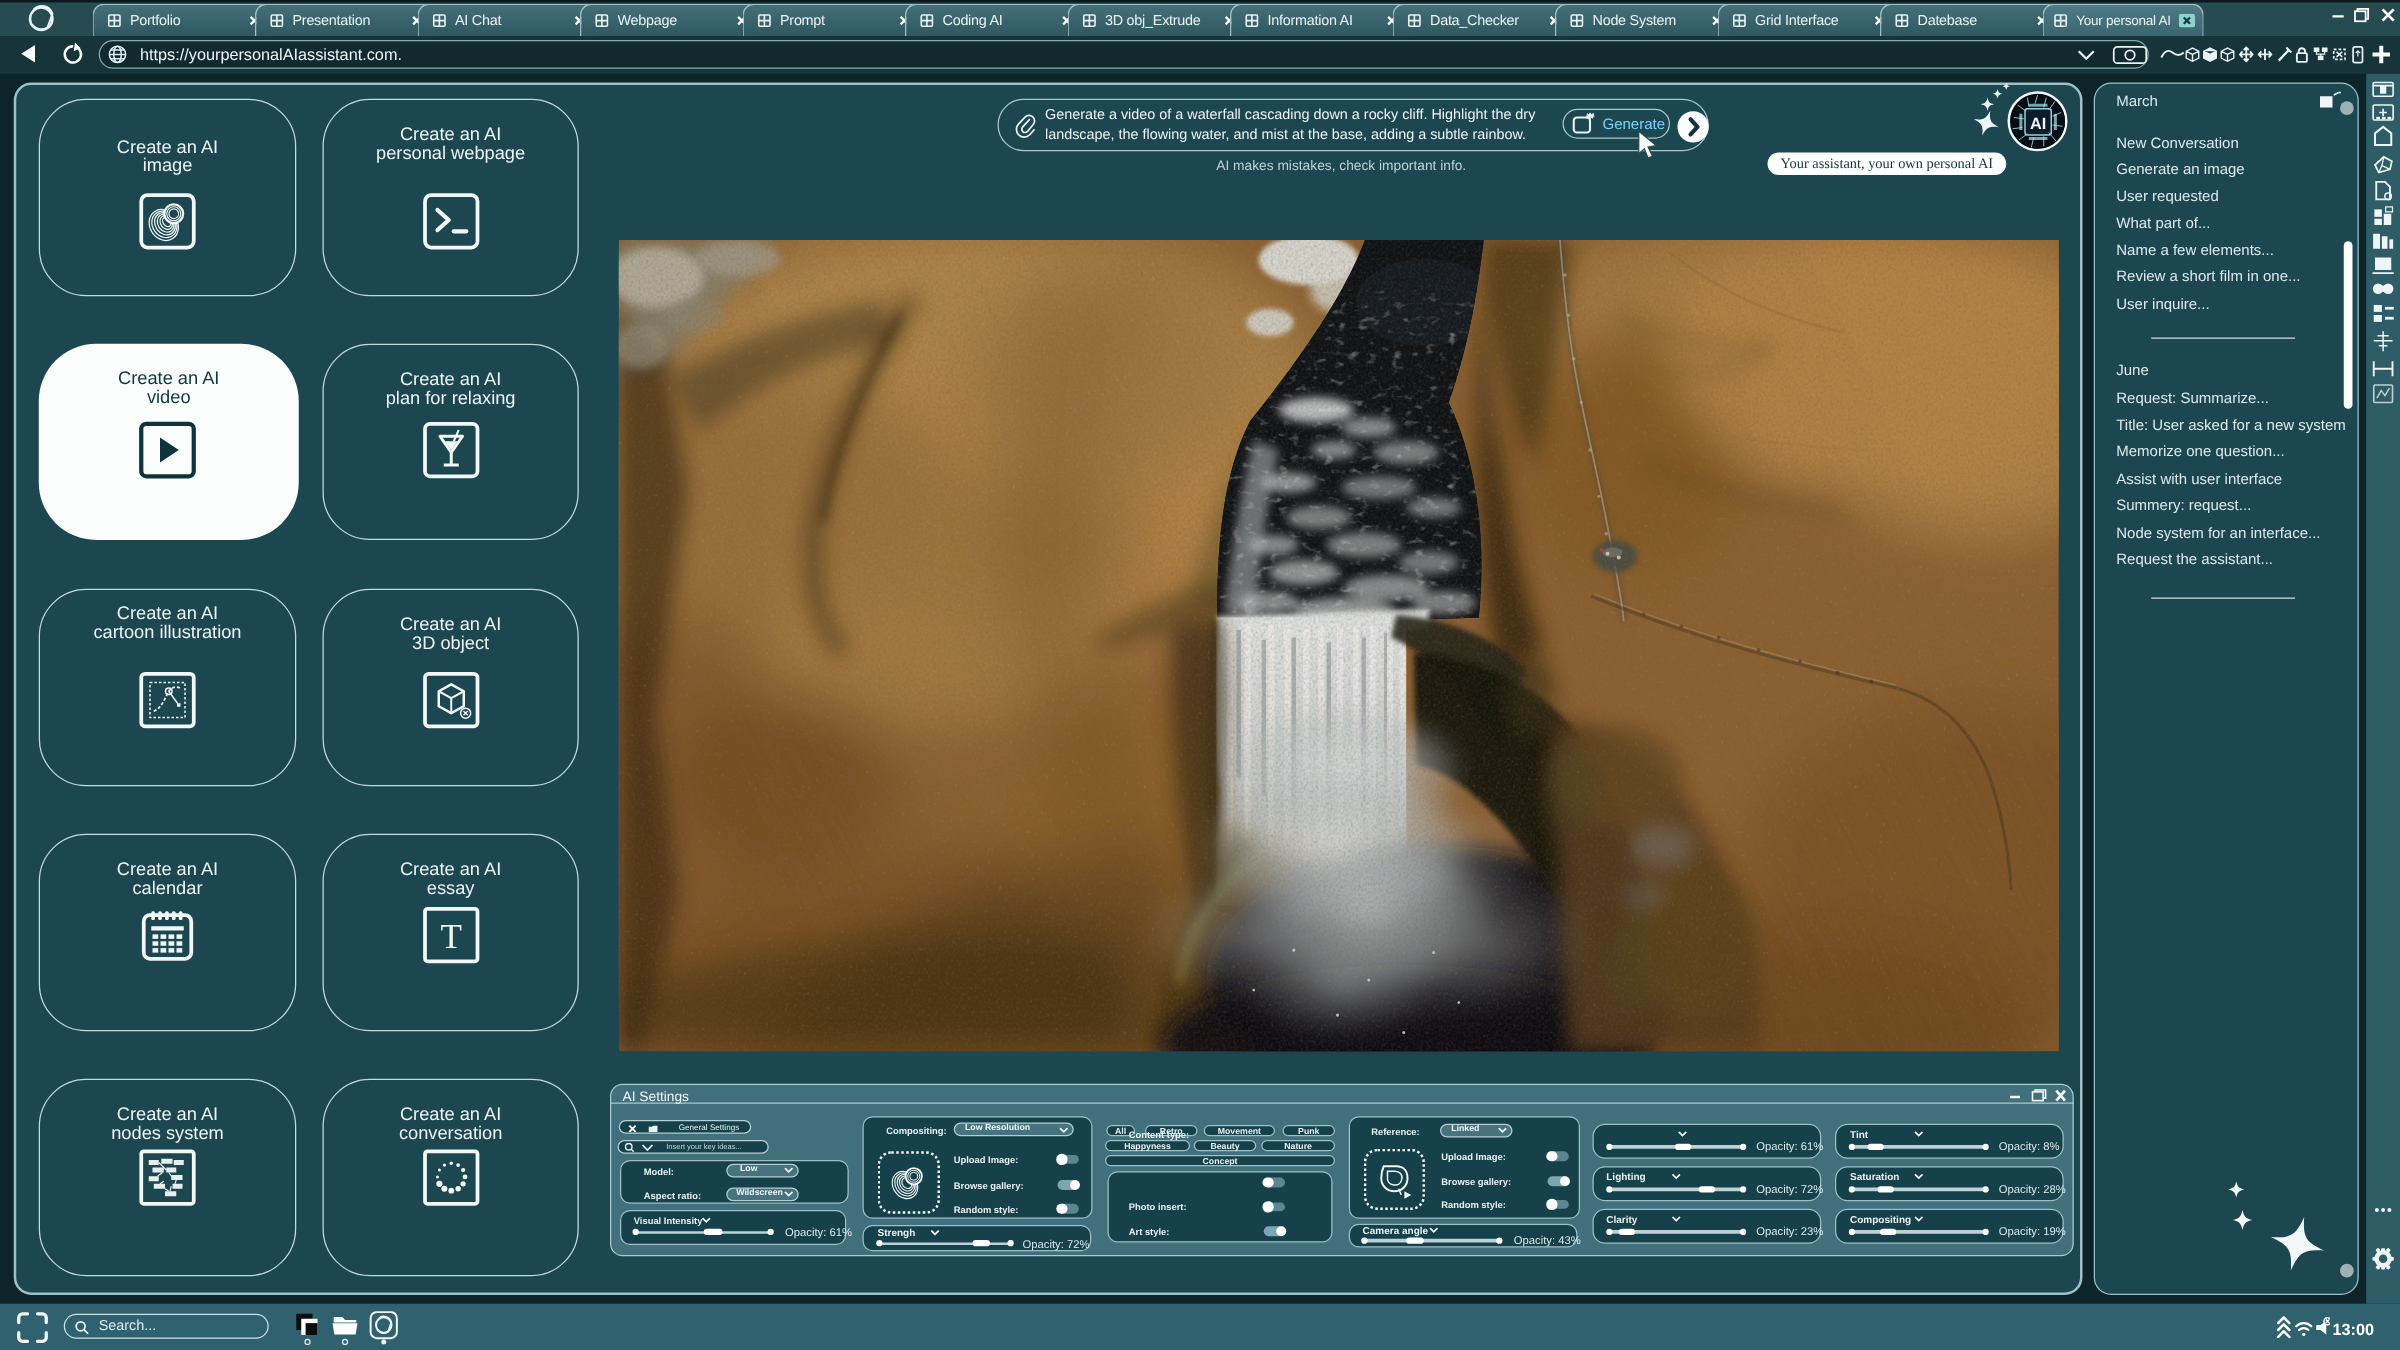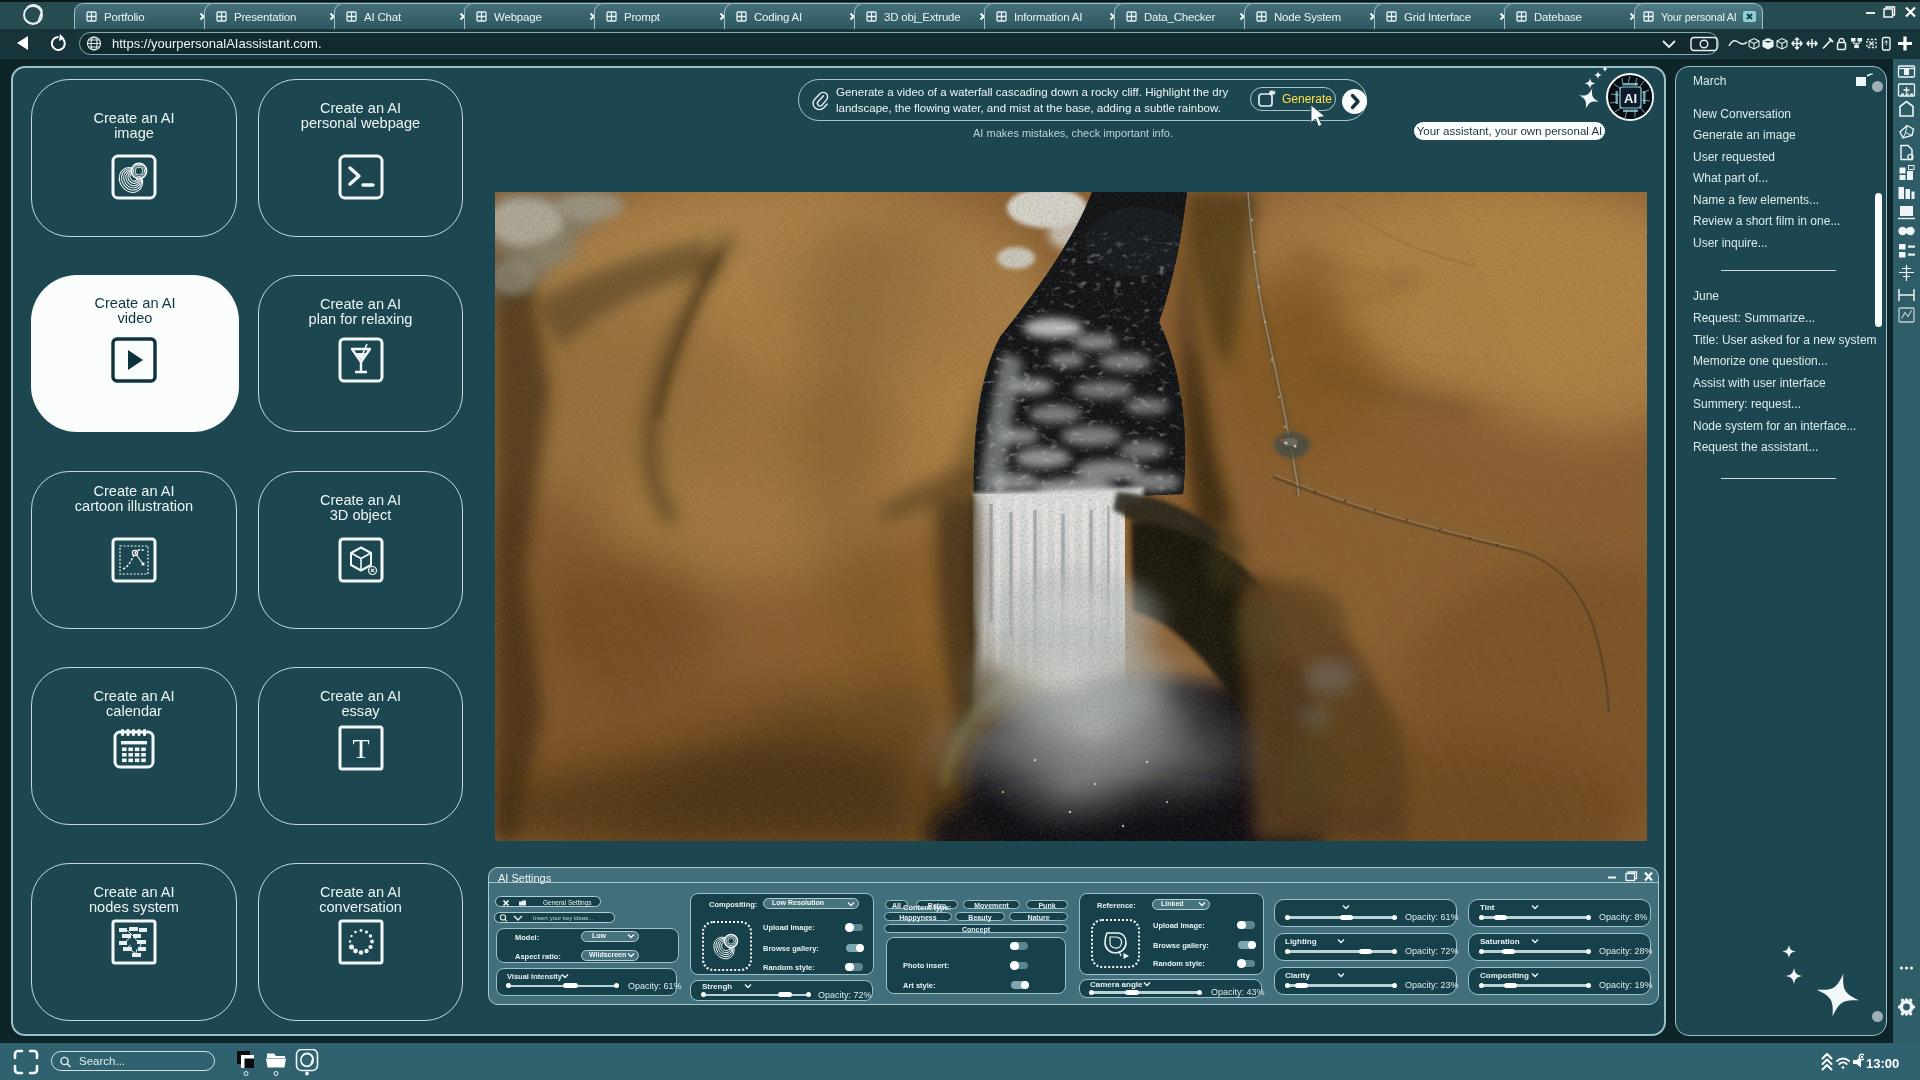--- a/index.html
+++ b/index.html
@@ -19,21 +19,21 @@
   #urlpill { position:absolute; left:79px; top:31.5px; width:1640px; height:23px; background:#122a2e; border:1.2px solid #86abb2; border-radius:12px; }
   #urltext { position:absolute; left:112px; top:36px; color:#eef5f6; font-size:13px; }
   #frame { position:absolute; left:11px; top:66px; width:1655px; height:970px; background:#1d4750; border:2px solid #9dc1c8; border-radius:14px; }
   .card { position:absolute; width:206px; height:158px; border:1.3px solid #c3d9dd; border-radius:38px; color:#edf4f5; font-size:14.6px; text-align:center; background:#1d4750; }
   .card .ct { margin-top:21px; line-height:15px; }
   .card.active { background:#fbfdfd; border:none; color:#0d3640; }
   #prompt { position:absolute; left:798px; top:79px; width:569px; height:42px; border:1.3px solid #a9c6cc; border-radius:21px; }
   #ptext { position:absolute; left:836px; top:85px; font-size:11.5px; line-height:15.5px; color:#eef4f6; }
   #genbtn { position:absolute; left:1250px; top:87px; width:86px; height:24px; border:1.3px solid #a9c6cc; border-radius:12px; color:#e6f0f2; font-size:12px; }
   #caption { position:absolute; left:903px; top:127px; width:340px; text-align:center; font-size:11px; color:#bdd2d6; }
-  #tooltip { position:absolute; left:1414px; top:121.5px; width:191px; height:18px; background:#fdfefe; border-radius:9px; color:#17353c; font-size:11.5px; text-align:center; line-height:18px; }
+  #tooltip { position:absolute; left:1414px; top:121.5px; width:191px; height:18px; background:#fdfefe; border-radius:9px; color:#17353c; font-size:11.5px; text-align:center; line-height:18px;font-family:Liberation Serif, serif; }
   #settings { position:absolute; left:488px; top:867px; width:1171px; height:138px; background:#416f7b; border:1.5px solid #a9cad1; border-radius:10px; }
   #sethdr { position:absolute; left:488px; top:867px; width:1171px; height:15.5px; border-bottom:1.5px solid #a9cad1; }
   #settitle { position:absolute; left:498px; top:871.5px; font-size:11px; color:#f0f6f7; }
   .sbox { position:absolute; background:#16404a; border:1px solid #9dbfc6; border-radius:8px; }
   .slab { position:absolute; color:#e9f2f4; font-weight:bold; font-size:7.5px; white-space:nowrap; }
   .slab2 { position:absolute; color:#e9f2f4; font-weight:bold; font-size:8px; white-space:nowrap; }
   .sdrop { position:absolute; background:#47737f; border:1px solid #b3cfd5; border-radius:6px; color:#f0f6f7; font-weight:bold; font-size:7px; }
   .sbtn { position:absolute; background:#16404a; border:1px solid #9dbfc6; border-radius:4.5px; color:#e9f2f4; font-weight:bold; font-size:7px; text-align:center; }
   .opac { position:absolute; color:#dcebee; font-size:9px; white-space:nowrap; }
   .toggle { position:absolute; width:17px; height:7.5px; border-radius:4px; background:#5b8591; }
@@ -875,21 +875,21 @@
 <div id="prompt"></div>
 <svg class="abs" style="left:810px;top:90px" width="20" height="22" viewBox="0 0 20 22">
   <path d="M 14.5,5 L 8,12 a 3.2,3.2 0 0 0 4.6,4.5 L 18,10 a 5.4,5.4 0 0 0 -7.8,-7.5 L 4,9 a 7.6,7.6 0 0 0 10.8,10.7 L 19,15" fill="none" stroke="#e8f1f3" stroke-width="1.7" stroke-linecap="round" transform="scale(0.82) translate(2,2)"></path>
 </svg>
 <div id="ptext">Generate a video of a waterfall cascading down a rocky cliff. Highlight the dry<br>landscape, the flowing water, and mist at the base, adding a subtle rainbow.</div>
 <div id="genbtn"></div>
 <svg class="abs" style="left:1257px;top:90px" width="20" height="18" viewBox="0 0 20 18">
   <rect x="2" y="4" width="13" height="12" rx="2.5" fill="none" stroke="#e8f1f3" stroke-width="1.7"></rect>
   <path d="M 12,4.5 L 18,1 M 12.5,1 L 17.5,4.5 M 15,0 V 5.5 M 12,2.8 H 18.5" stroke="#e8f1f3" stroke-width="1.2"></path>
 </svg>
-<div class="abs" style="left:1282px;top:92px;font-size:12px;color:#fde047">Generate</div>
+<div class="abs" style="left:1282px;top:92px;font-size:12px;color:#7dd3fc">Generate</div>
 <div class="abs" style="left:1341.5px;top:89px;width:25px;height:25px;border-radius:50%;background:#fbfdfd"></div>
 <svg class="abs" style="left:1341.5px;top:89px" width="25" height="25" viewBox="0 0 25 25">
   <path d="M 10.5,6.5 L 16,12.5 L 10.5,18.5" fill="none" stroke="#12333b" stroke-width="3.4" stroke-linecap="round" stroke-linejoin="round"></path>
 </svg>
 <svg class="abs" style="left:1308px;top:104px" width="24" height="24" viewBox="0 0 24 24">
   <path d="M 3,1 L 17,12.5 L 10.5,13.5 L 14,21 L 10.5,22.5 L 7.5,15 L 3,19 Z" fill="#fdfefe" stroke="#2a4a50" stroke-width="1"></path>
 </svg>
 <div id="caption">AI makes mistakes, check important info.</div>
 <svg class="abs" style="left:1570px;top:65px" width="50" height="55" viewBox="0 0 50 55">
   <g fill="#eef6f7">

